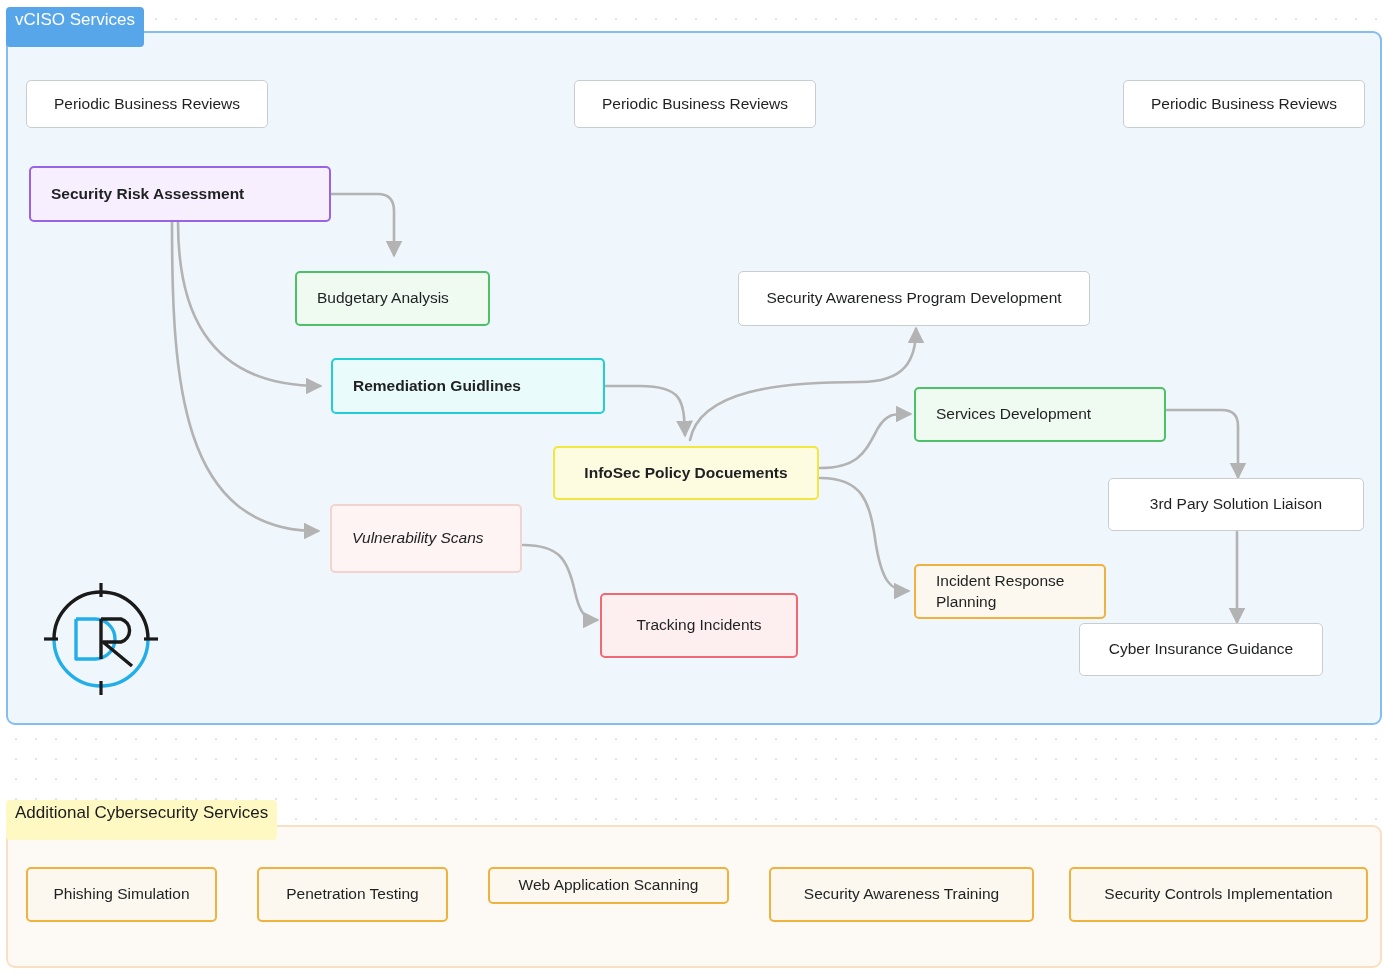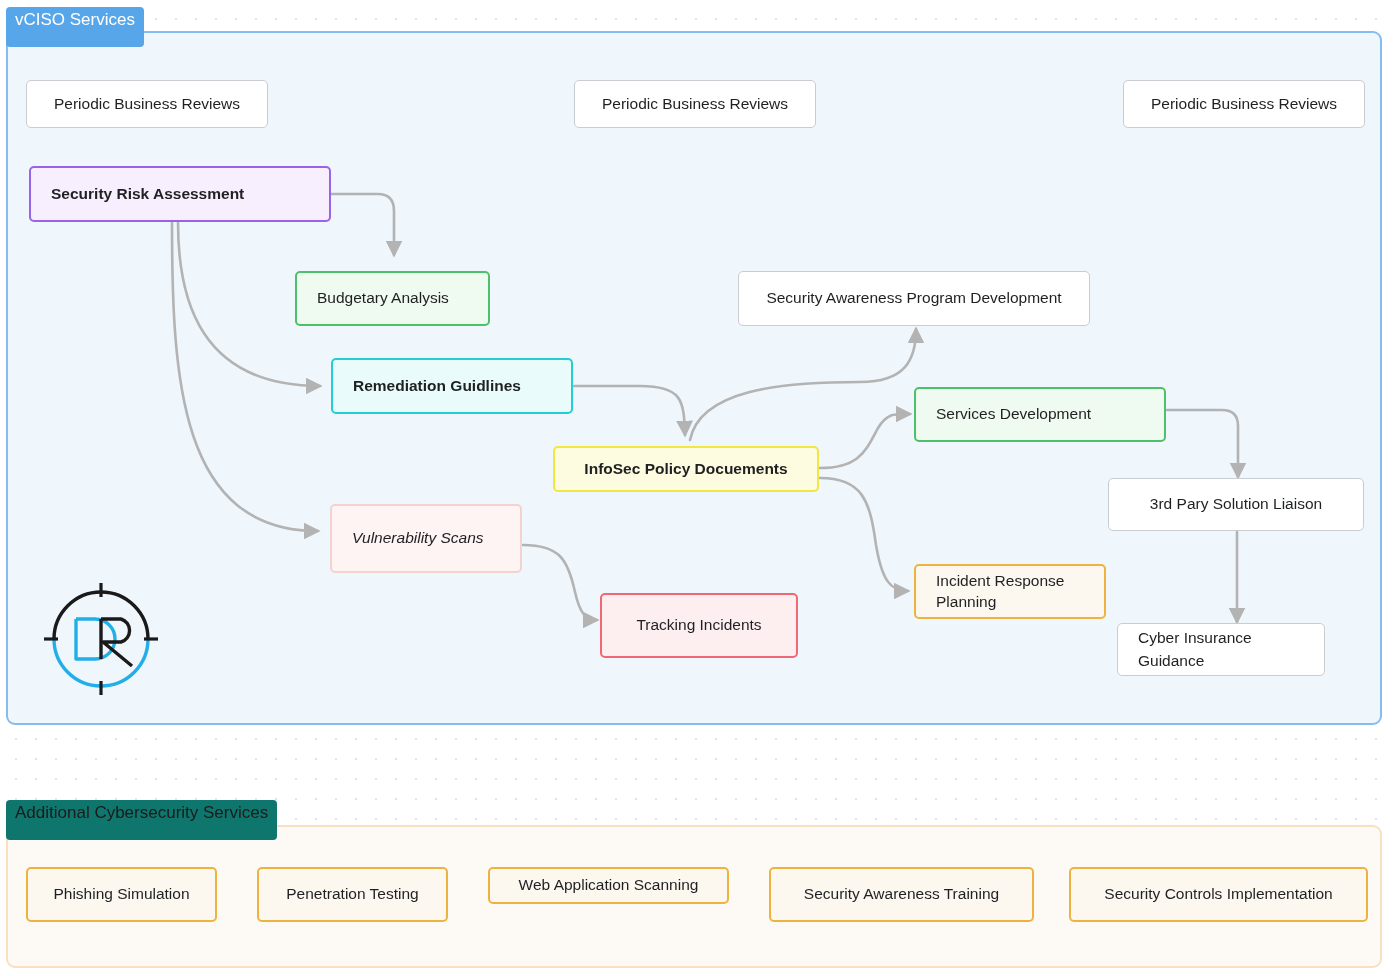--- a/index.html
+++ b/index.html
@@ -55,21 +55,21 @@
   }
   #label-vciso {
     left: 6px;
     top: 7px;
     background: #58a6ea;
     color: #ffffff;
   }
   #label-additional {
     left: 6px;
     top: 800px;
-    background: #0f766e;
+    background: #fef9c3;
     color: #1b1b1b;
   }
 
   
   #edges {
     position: absolute;
     left: 0; top: 0;
     width: 1394px;
     height: 976px;
     pointer-events: none;
@@ -159,37 +159,37 @@
 <div class="node n-plain center" style="left:26px; top:80px; width:242px; height:48px;">Periodic Business Reviews</div>
 
 <div class="node n-plain center" style="left:574px; top:80px; width:242px; height:48px;">Periodic Business Reviews</div>
 
 <div class="node n-plain center" style="left:1123px; top:80px; width:242px; height:48px;">Periodic Business Reviews</div>
 
 <div class="node n-purple left" style="left:29px; top:166px; width:302px; height:56px;">Security Risk Assessment</div>
 
 <div class="node n-green left" style="left:295px; top:271px; width:195px; height:55px;">Budgetary Analysis</div>
 
-<div class="node n-teal left" style="left:331px; top:358px; width:242px; height:56px;">Remediation Guidlines</div>
+<div class="node n-teal left" style="left:331px; top:358px; width:274px; height:56px;">Remediation Guidlines</div>
 
 <div class="node n-pink left" style="left:330px; top:504px; width:192px; height:69px;">Vulnerability Scans</div>
 
 <div class="node n-red center" style="left:600px; top:593px; width:198px; height:65px;">Tracking Incidents</div>
 
-<div class="node n-yellow center" style="left:553px; top:446px; width:266px; height:46px;">InfoSec Policy Docuements</div>
+<div class="node n-yellow center" style="left:553px; top:446px; width:266px; height:54px;">InfoSec Policy Docuements</div>
 
 <div class="node n-plain center" style="left:738px; top:271px; width:352px; height:55px;">Security Awareness Program Development</div>
 
 <div class="node n-green left" style="left:914px; top:387px; width:252px; height:55px;">Services Development</div>
 
 <div class="node n-orange left" style="left:914px; top:564px; width:192px; height:55px; line-height:1.35;">Incident Response Planning</div>
 
 <div class="node n-plain center" style="left:1108px; top:478px; width:256px; height:53px;">3rd Pary Solution Liaison</div>
 
-<div class="node n-plain center" style="left:1117px; top:623px; width:208px; height:53px;">Cyber Insurance Guidance</div>
+<div class="node n-plain center" style="left:1079px; top:623px; width:244px; height:53px;">Cyber Insurance Guidance</div>
 
 <svg id="brand-logo" viewBox="0 0 114 112" xmlns="http://www.w3.org/2000/svg">
 
   <path d="M 10,56 A 47,47 0 0 1 104,56" fill="none" stroke="#1a1a1a" stroke-width="3.4"></path>
 
   <path d="M 104,56 A 47,47 0 0 1 10,56" fill="none" stroke="#22aee8" stroke-width="3.4"></path>
 
   <line x1="57" y1="0" x2="57" y2="14" stroke="#1a1a1a" stroke-width="3.2"></line>
   <line x1="57" y1="98" x2="57" y2="112" stroke="#1a1a1a" stroke-width="3.2"></line>
   <line x1="0" y1="56" x2="14" y2="56" stroke="#1a1a1a" stroke-width="3.2"></line>

